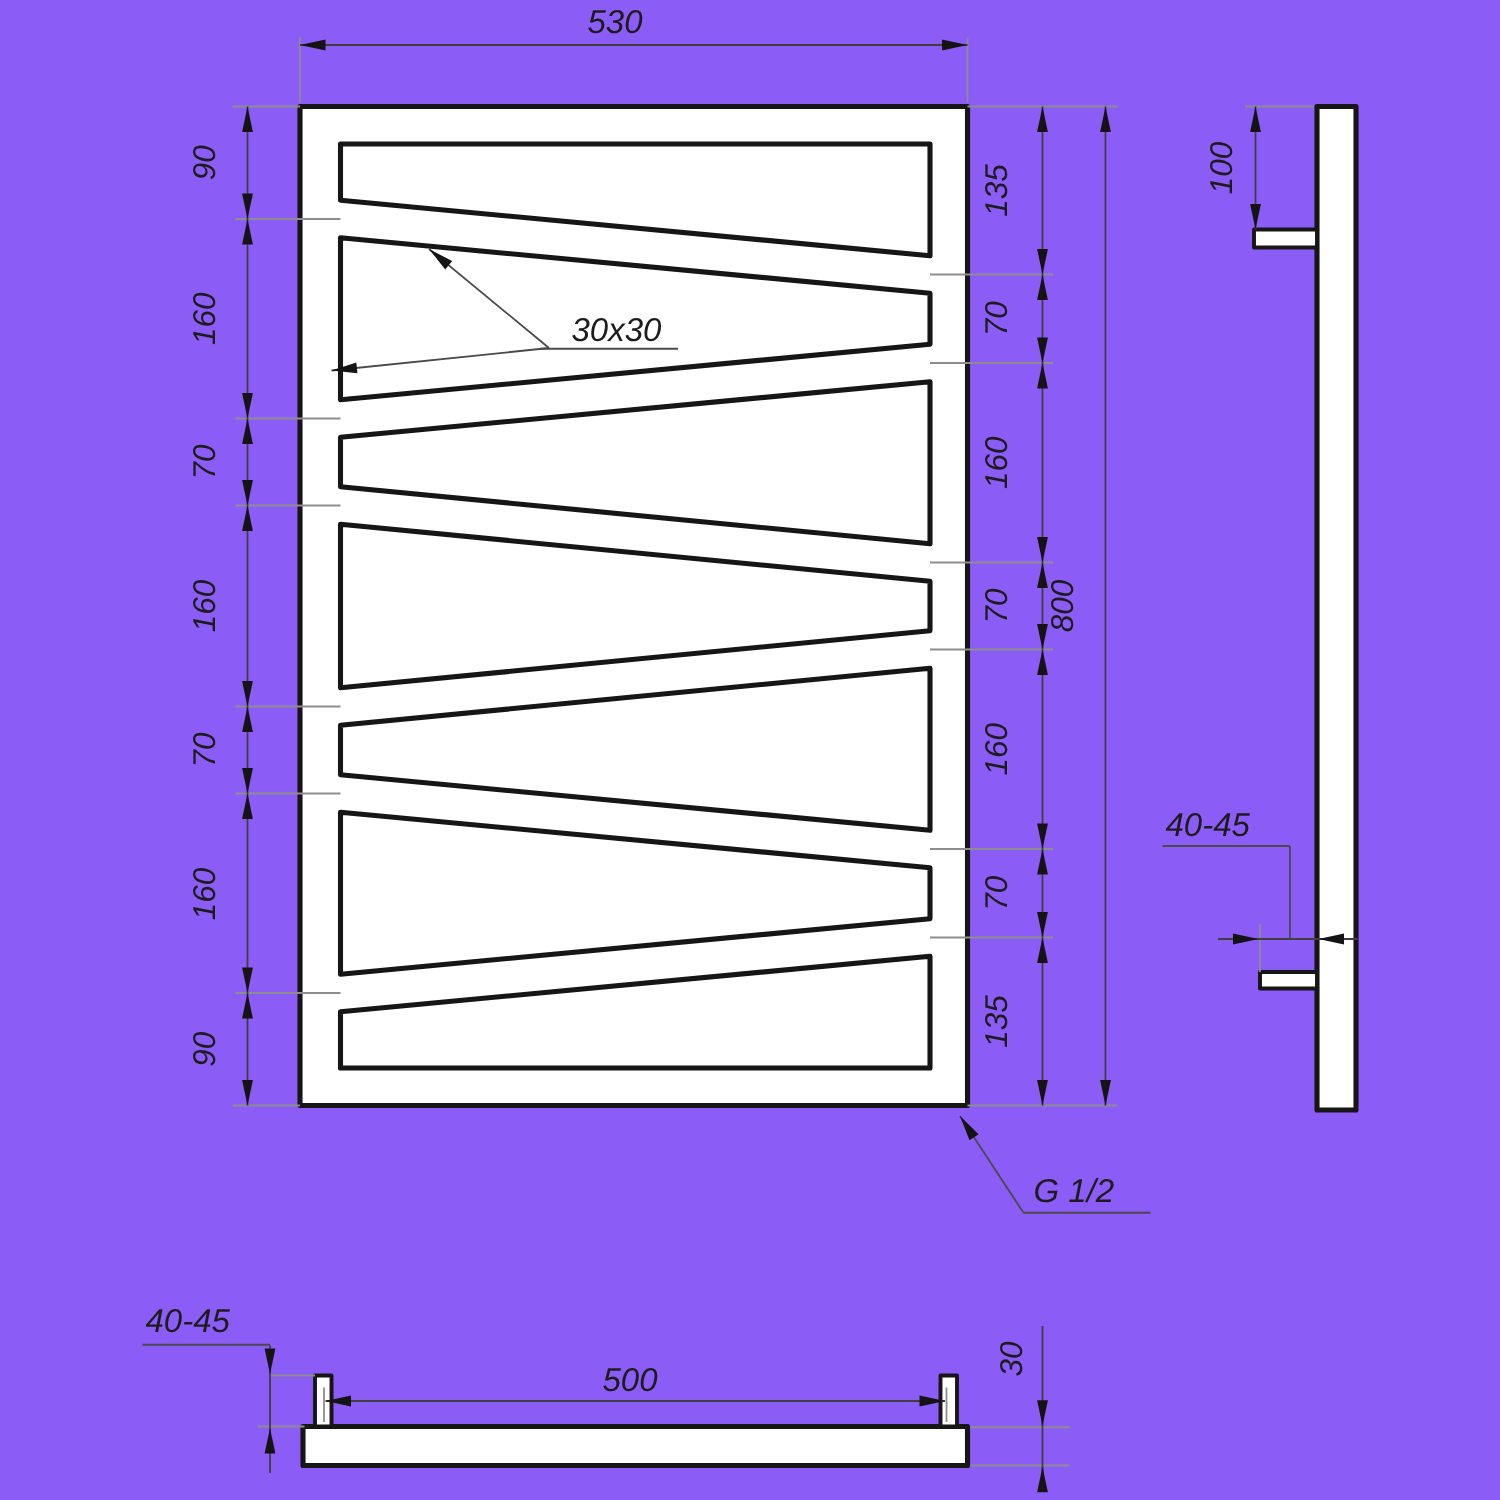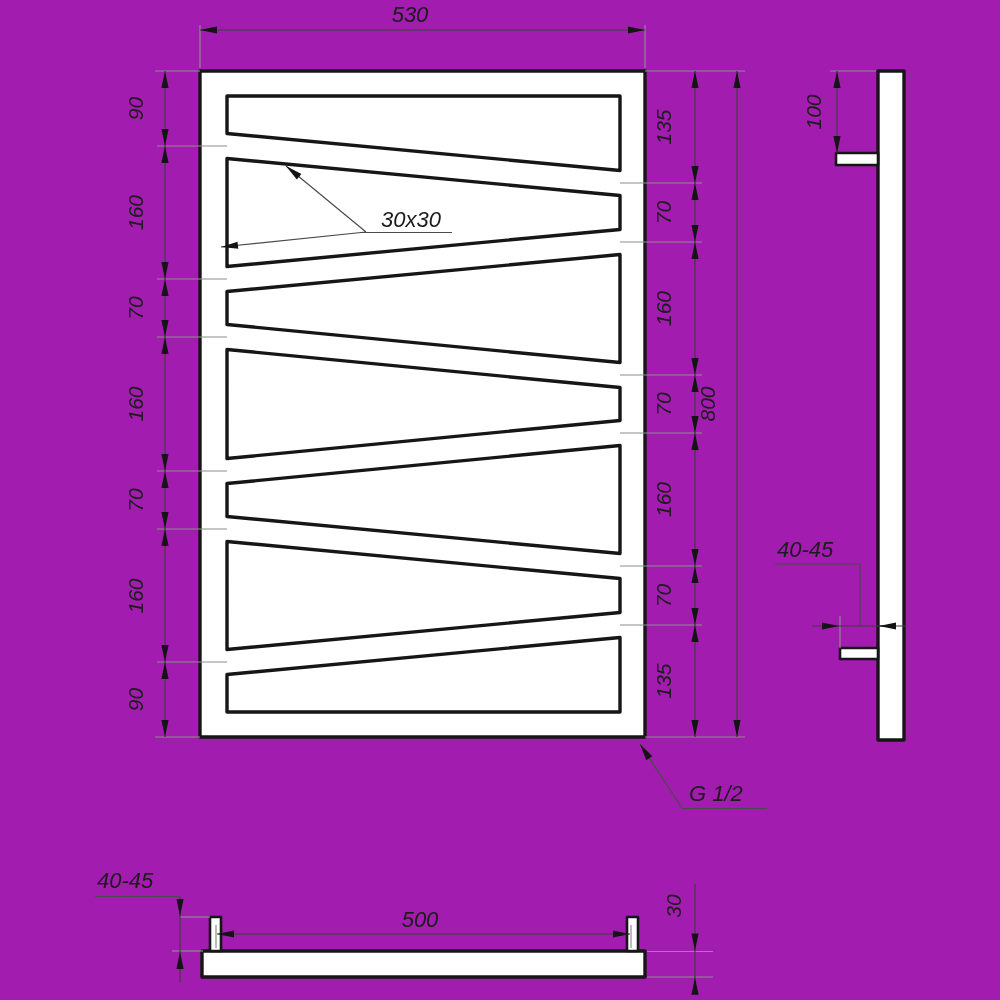--- a/index.html
+++ b/index.html
@@ -1,16 +1,16 @@
 <!DOCTYPE html>
 <html><head>
 <meta charset="utf-8">
 <style>
   html,body { margin:0; padding:0; background:#ffffff; }
-  .stage { width:1000px; height:1000px; position:relative; background:#a21caf; }
+  .stage { width:1000px; height:1000px; position:relative; background:#8b5cf6; }
   svg { display:block; }
   .out  { fill:#ffffff; stroke:#161616; stroke-width:3.4; stroke-linejoin:round; }
   .out2 { fill:#ffffff; stroke:#161616; stroke-width:2.6; stroke-linejoin:round; }
   .ext  { stroke:#8d8d8d; stroke-width:1.2; fill:none; }
   .dim  { stroke:#3f3f3f; stroke-width:1.2; fill:none; }
   .ldr  { stroke:#4a4a4a; stroke-width:1.2; fill:none; }
   text  { font-family:"Liberation Sans", sans-serif; font-style:italic; fill:#1c1c1c; }
   .lbl  { font-size:21px; }
   .big  { font-size:22px; }
 </style>

